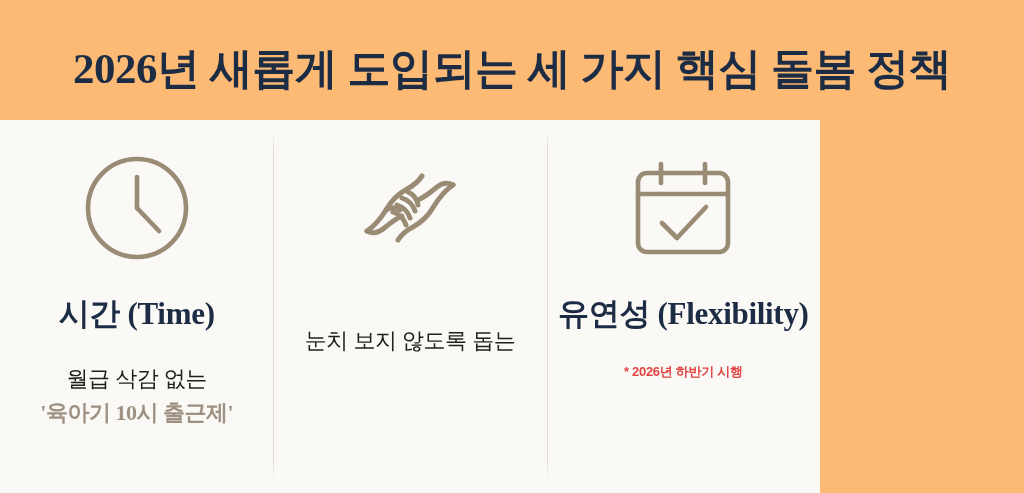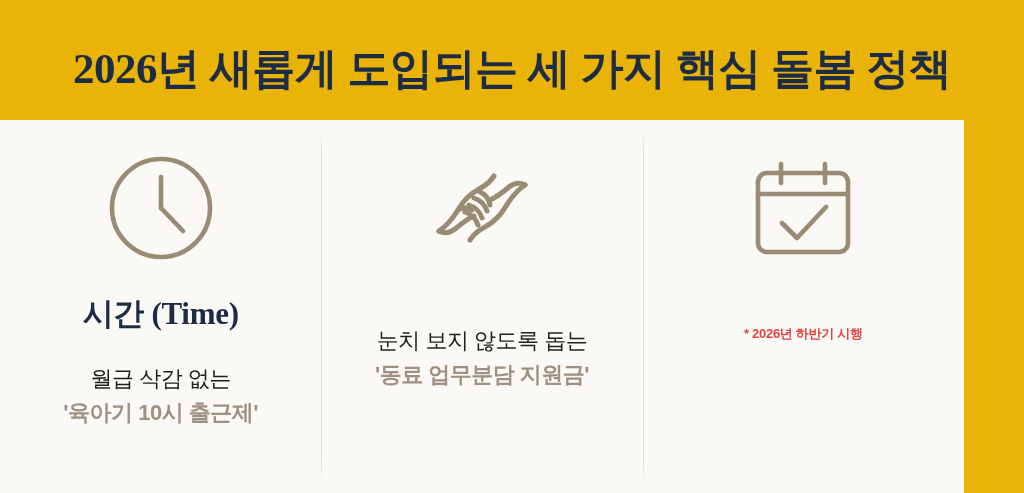--- a/index.html
+++ b/index.html
@@ -12,21 +12,21 @@
     overflow: hidden;
     background: #faf8f3;
     font-family: "Liberation Sans", sans-serif;
     -webkit-font-smoothing: antialiased;
   }
 
   #infographic {
     position: relative;
     width: 1024px;
     height: 493px;
-    background: #eab308;
+    background: #fdba74;
     box-sizing: border-box;
   }
 
   
   .title-wrap {
     position: absolute;
     left: 0;
     top: 12px;
     width: 1024px;
     text-align: center;
@@ -40,25 +40,24 @@
     letter-spacing: -0.5px;
     color: #1d2c45;
     white-space: nowrap;
   }
 
   
   .cards {
     position: absolute;
     left: 0;
     top: 120px;
-    width: 964px;
+    width: 820px;
     height: 373px;
     display: flex;
     align-items: flex-start;
-    justify-content: flex-end;
   }
   .card {
     position: relative;
     flex: 1 1 0;
     height: 373px;
     box-sizing: border-box;
     text-align: center;
     background: #faf9f5;
   }
   .card.sep::before {
@@ -103,21 +102,21 @@
   .desc-main {
     font-family: "Liberation Sans", sans-serif;
     font-weight: normal;
     font-size: 22px;
     line-height: 32px;
     color: #20201e;
     letter-spacing: -0.5px;
     white-space: nowrap;
   }
   .desc-quote {
-    font-family: Liberation Sans, sans-serif;
+    font-family: Liberation Serif, serif;
     font-weight: bold;
     font-size: 22px;
     line-height: 32px;
     color: #9e9183;
     letter-spacing: -0.5px;
     white-space: nowrap;
     margin-top: 2px;
   }
   .footnote {
     font-family: "Liberation Sans", sans-serif;
@@ -174,36 +173,36 @@
 
             <path d="M58 44 C63 46 67 51 68 57"></path>
             <path d="M52 50 C58 52 63 57 65 63"></path>
             <path d="M47 57 C53 59 58 64 60 70"></path>
             <path d="M43 64 C49 66 54 71 56 77"></path>
           </g>
         </svg>
       </div>
       <div class="desc">
         <div class="desc-main">눈치 보지 않도록 돕는</div>
-        <div class="desc-quote">'동료 업무분담 지원금'</div>
         <div class="footnote hidden"></div>
       </div>
     </div>
 
     <div class="card sep">
       <div class="icon-slot">
         <svg width="112" height="112" viewBox="0 0 112 112" aria-hidden="true">
           <g fill="none" stroke="#9a8b75" stroke-width="4.6" stroke-linecap="round" stroke-linejoin="round">
             <rect x="11" y="21" width="90" height="79" rx="9"></rect>
             <path d="M11 42 L101 42"></path>
             <path d="M34 12 L34 31"></path>
             <path d="M78 12 L78 31"></path>
             <path d="M35 71 L50 86 L79 55"></path>
           </g>
         </svg>
       </div>
+      <h2 class="card-heading">유연성 (Flexibility)</h2>
       <div class="desc">
         <div class="footnote">* 2026년 하반기 시행</div>
       </div>
     </div>
 
   </div>
 </div>
 
 </body></html>

